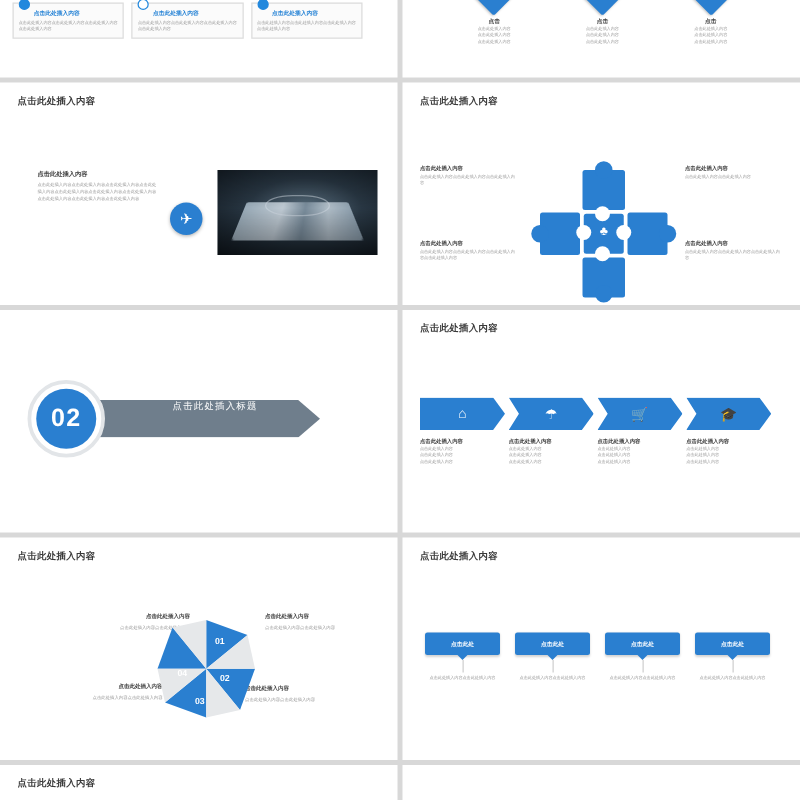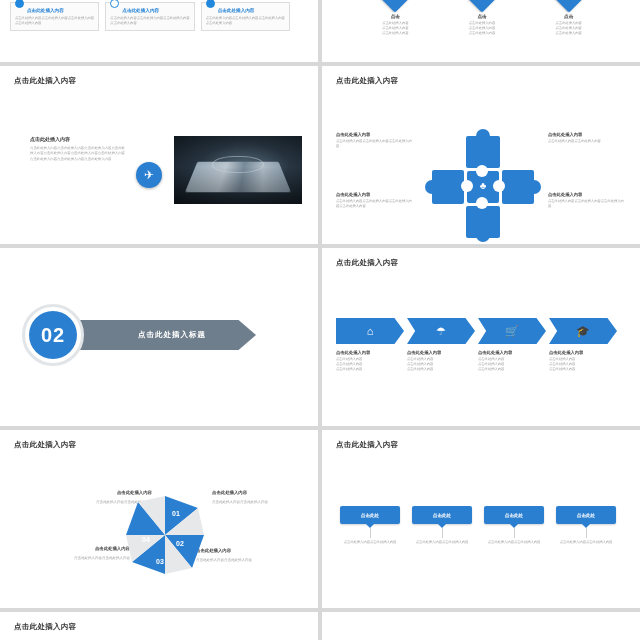--- a/index.html
+++ b/index.html
@@ -118,21 +118,21 @@
   .pknob { position: absolute; background: #2a7fd0; border-radius: 50%; }
   .pnotch { position: absolute; background: #fff; border-radius: 50%; }
 
   
   .sec-bar {
     position: absolute; left: 38px; top: 72px;
     width: 218px; height: 30px;
     background: #6f7e8c;
     clip-path: polygon(0 0, 92% 0, 100% 50%, 92% 100%, 0 100%);
   }
-  .sec-bar .t { position: absolute; left: 100px; top: 10px; color: #fff; font-size: 7.5px; font-weight: bold; letter-spacing: 1px; }
+  .sec-bar .t { position: absolute; left: 100px; top: 0; color: #fff; font-size: 7.5px; font-weight: normal; letter-spacing: 1px; }
   .sec-circ {
     position: absolute; left: 22px; top: 56px;
     width: 62px; height: 62px; border-radius: 50%;
     background: #fff; border: 3px solid #e2e5e8;
     display: flex; align-items: center; justify-content: center;
   }
   .sec-circ .in {
     width: 48px; height: 48px; border-radius: 50%;
     background: #2a7fd0; color: #fff;
     display: flex; align-items: center; justify-content: center;

